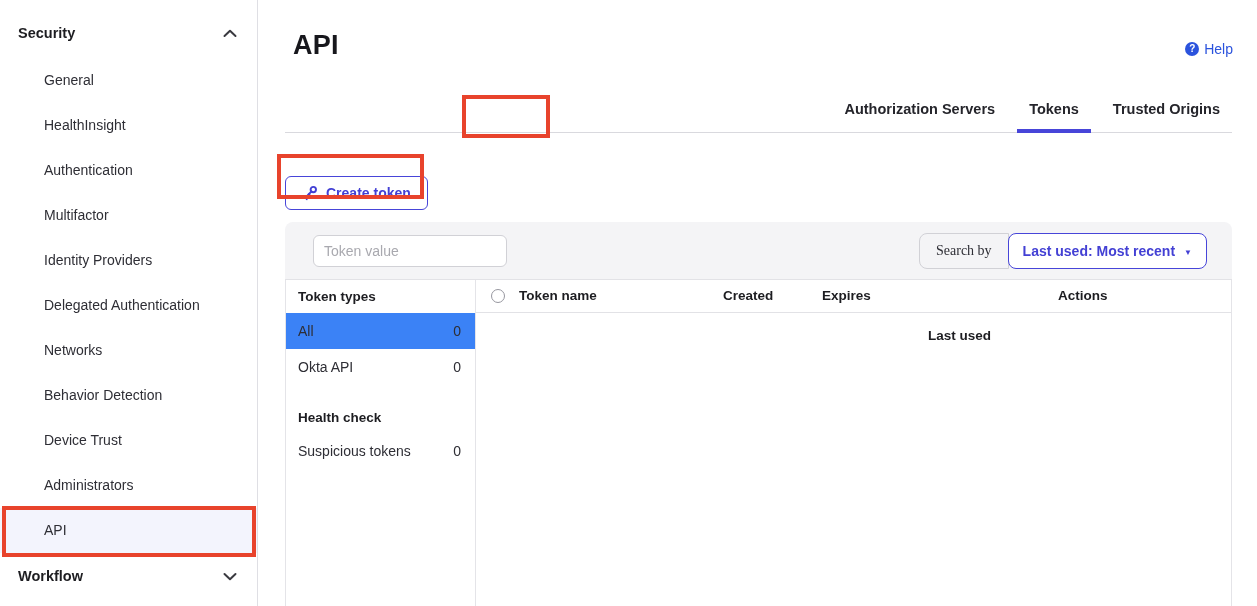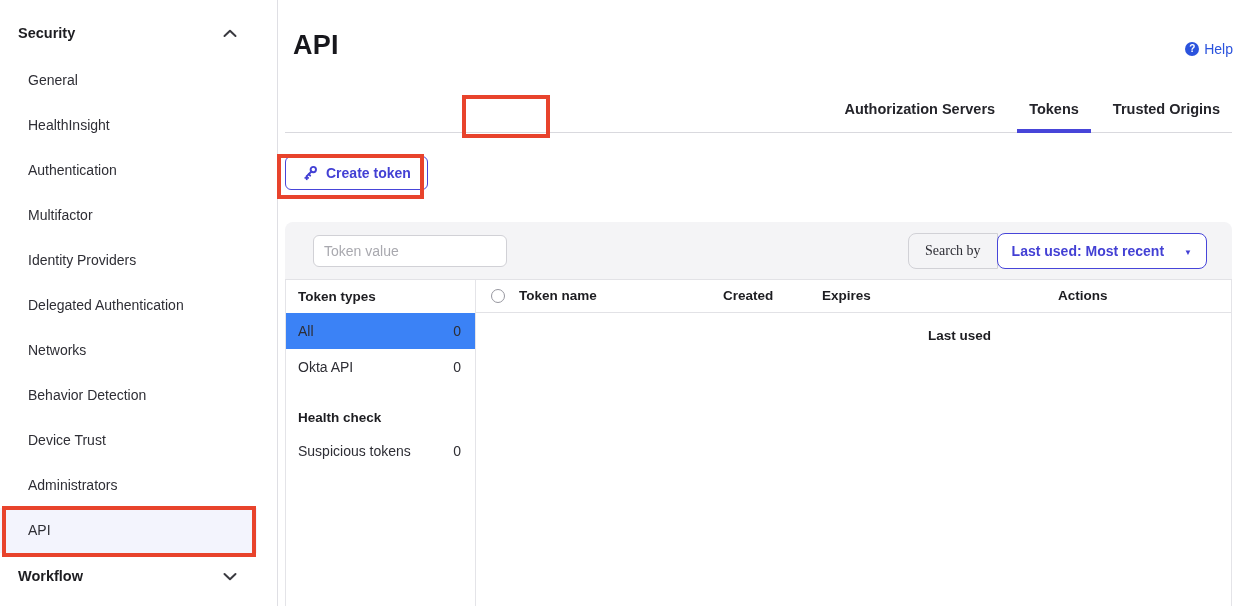--- a/index.html
+++ b/index.html
@@ -1,28 +1,28 @@
 <!DOCTYPE html>
 <html><head>
 <meta charset="utf-8">
 <style>
   * { margin:0; padding:0; box-sizing:border-box; }
   html,body { width:1257px; height:606px; overflow:hidden; background:#ffffff;
     font-family:"Liberation Sans", sans-serif; color:#1d1d21; }
 
   
-  .sidebar { position:absolute; left:0; top:0; width:278px; height:606px;
+  .sidebar { position:absolute; left:0; top:0; width:258px; height:606px;
     background:#ffffff; border-right:1px solid #dfdfe4; }
   .side-section { display:flex; align-items:center; justify-content:space-between;
     padding:0 20px 0 18px; height:30px; cursor:pointer; }
   .side-section .lbl { font-size:14.5px; font-weight:700; color:#1d1d21; }
   .sec-top { position:absolute; left:0; top:18px; width:257px; }
   .sec-bottom { position:absolute; left:0; top:561px; width:257px; }
   .side-items { position:absolute; left:0; top:58px; width:257px; }
-  .side-item { height:45px; line-height:45px; padding-left:28px; font-size:14px;
+  .side-item { height:45px; line-height:45px; padding-left:44px; font-size:14px;
     color:#2e2e35; cursor:pointer; }
   .side-item.selected { background:#f3f4fd; }
 
   
   .anno { position:absolute; border:4px solid #e8432c; pointer-events:none; z-index:50; }
   .anno-api { left:2px; top:506px; width:254px; height:51px; }
   .anno-tab { left:462px; top:95px; width:88px; height:43px; }
   .anno-create { left:277px; top:154px; width:147px; height:45px; }
 
   
@@ -37,42 +37,42 @@
   
   .tabs-row { position:absolute; left:285px; top:97px; width:947px; height:36px;
     border-bottom:1px solid #d9d9de; display:flex; gap:10px;justify-content:flex-end; }
   .tab { padding:0 12px; font-size:14.5px; font-weight:700; color:#25252b;
     cursor:pointer; position:relative; display:flex; align-items:flex-start; }
   .tab .tab-label { padding-top:4px; }
   .tab.active::after { content:""; position:absolute; left:0; right:0; bottom:-1px;
     height:4px; background:#4745d9; }
 
   
-  .create-btn { position:absolute; left:285px; top:156px; height:34px;
+  .create-btn { position:absolute; left:285px; top:176px; height:34px;
     display:flex; align-items:center; gap:8px; padding:0 16px; background:#fff;
     border:1px solid #4745d9; border-radius:6px; color:#4340d4; font-size:14px;
     font-weight:700; cursor:pointer;text-align:center; }
 
   
   .panel { position:absolute; left:285px; top:222px; width:947px; height:384px; }
   .toolbar { position:relative; height:58px; background:#f4f4f6;
     border-radius:8px 8px 0 0; border-bottom:1px solid #e2e2e6; }
   .token-input { position:absolute; left:28px; top:13px; width:194px; height:32px;
     border:1px solid #d1d1d6; border-radius:6px; padding:0 10px; font-size:14px;
     color:#3c3c42; background:#fff; outline:none;
     font-family:"Liberation Sans", sans-serif; }
   .token-input::placeholder { color:#a9a9af; }
   .find-btn { position:absolute; left:231px; top:11px; height:36px; padding:0 18px;
     background:#fff; border:1px solid #4745d9; border-radius:8px; color:#4340d4;
     font-size:14px; font-weight:700; cursor:pointer;
     font-family:"Liberation Sans", sans-serif; }
   .searchby-group { position:absolute; right:25px; top:11px; height:36px; display:flex; }
   .searchby-label { height:36px; line-height:34px; padding:0 16px; font-size:14px;
     color:#2e2e35; border:1px solid #d1d1d6; border-radius:8px 0 0 8px;font-family:Liberation Serif, serif; }
-  .sort-dd { height:36px; margin-left:-1px; display:flex; align-items:center; gap:20px;
+  .sort-dd { height:36px; margin-left:-1px; display:flex; align-items:center; gap:9px;
     padding:0 14px; background:#fff; border:1px solid #4745d9; border-radius:8px;
     color:#4340d4; font-size:14px; font-weight:700; cursor:pointer; }
   .sort-dd .caret { font-size:8px; transform:translateY(1px); }
 
   .panel-body { display:flex; height:326px; border-left:1px solid #e4e4e8;
     border-right:1px solid #e4e4e8; background:#fff; }
 
   
   .filter-col { width:190px; border-right:1px solid #e4e4e8; }
   .filter-head { height:33px; line-height:33px; padding-left:12px; font-size:13.5px;

